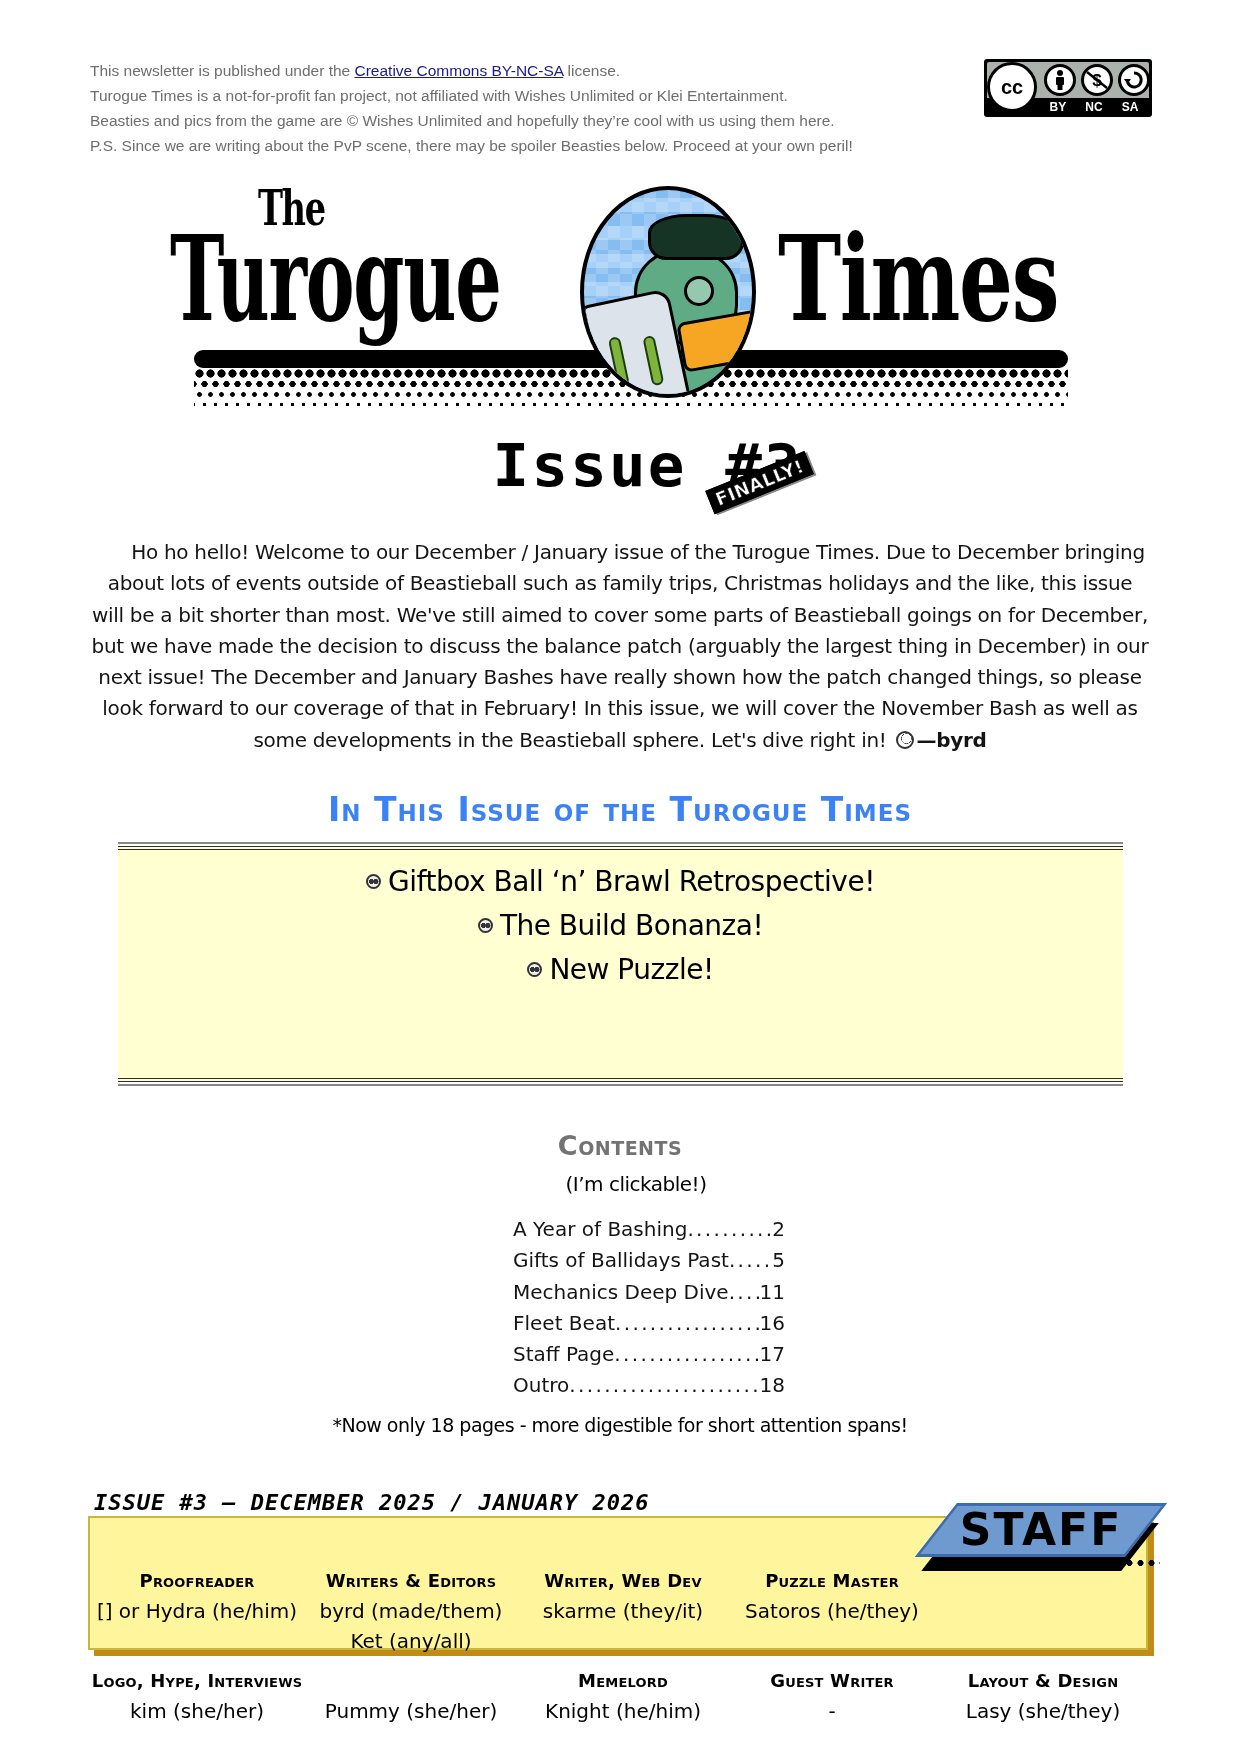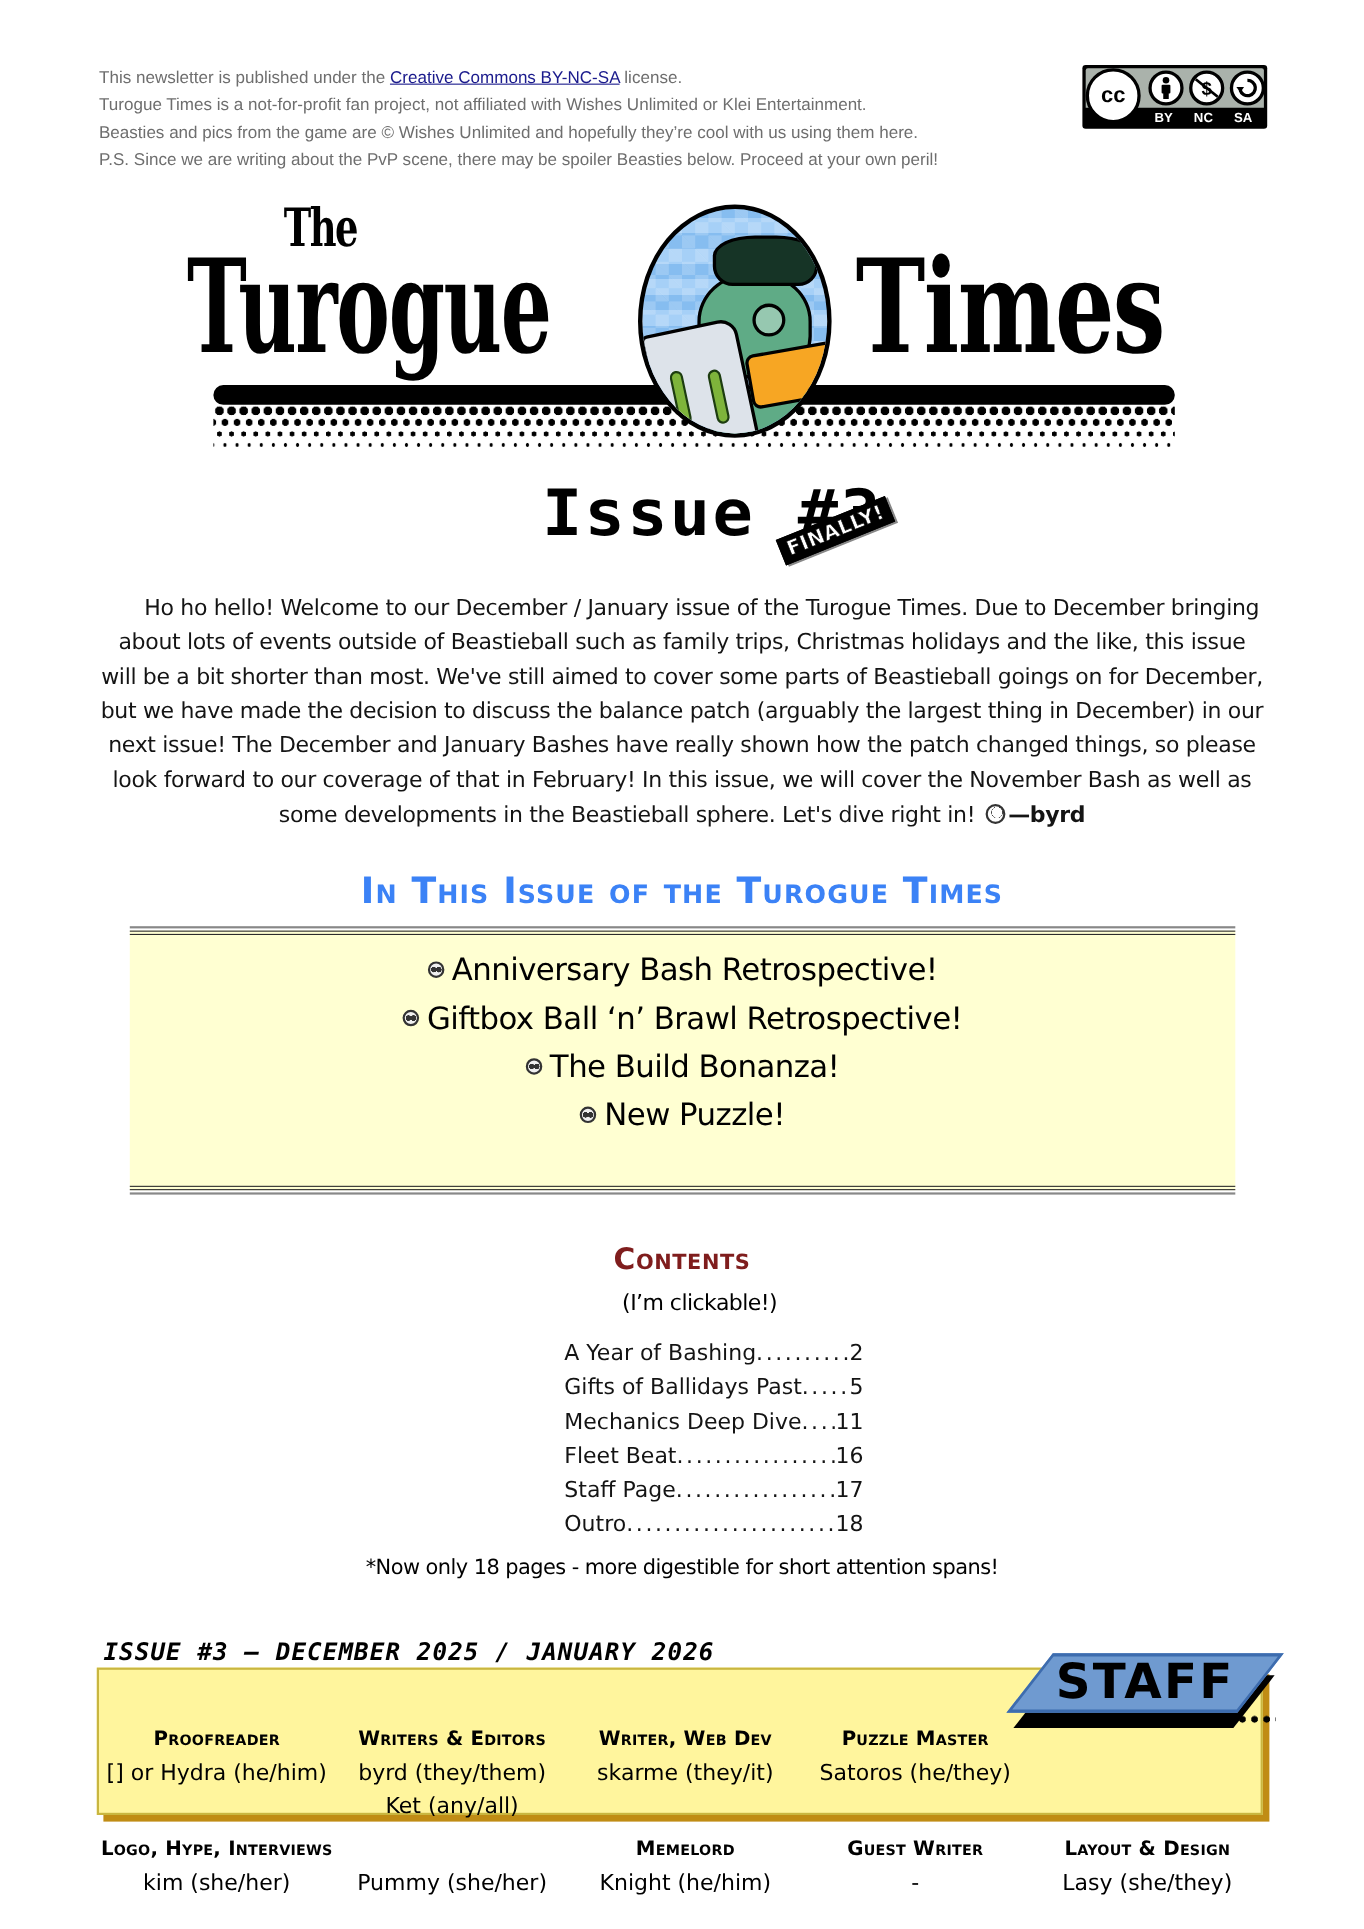--- a/index.html
+++ b/index.html
@@ -49,21 +49,21 @@
   
   .iti-heading { position: absolute; left: 0; width: 1240px; top: 790px; text-align: center; font-family: "DejaVu Sans", sans-serif; font-weight: bold; font-size: 33px; letter-spacing: 1px; color: #3b82f6; font-variant: small-caps; }
   .iti-box { position: absolute; left: 118px; top: 846px; width: 1005px; height: 236px; background: #ffffd2; border-top: 4px double #2c2c2c; border-bottom: 4px double #2c2c2c; }
   .iti-box::before, .iti-box::after { content: ""; position: absolute; left: 0; right: 0; height: 2px; background: #888; }
   .iti-box::before { top: -8px; } .iti-box::after { bottom: -8px; }
   .iti-list { list-style: none; padding-top: 10px; text-align: center; }
   .iti-item { height: 44px; line-height: 44px; font-family: "DejaVu Sans", sans-serif; font-size: 28px; color: #000; letter-spacing: -0.5px; }
   .ball-bullet { display: inline-block; width: 15px; height: 15px; border: 2px solid #333; border-radius: 50%; margin-right: 7px; vertical-align: 2px; background: radial-gradient(circle at 30% 50%, #333 25%, transparent 28%), radial-gradient(circle at 72% 50%, #333 25%, transparent 28%), #f0f0f0; }
 
   
-  .contents-heading { position: absolute; left: 0; width: 1240px; top: 1130px; text-align: center; font-family: "DejaVu Sans", sans-serif; font-weight: bold; font-size: 27px; font-variant: small-caps; letter-spacing: 0.5px; color: #7f1d1d; }
+  .contents-heading { position: absolute; left: 0; width: 1240px; top: 1130px; text-align: center; font-family: "DejaVu Sans", sans-serif; font-weight: bold; font-size: 27px; font-variant: small-caps; letter-spacing: 0.5px; color: #737373; }
   .contents-sub { position: absolute; left: 0; width: 1240px; top: 1172px; text-align: center; font-family: "DejaVu Sans", sans-serif; font-size: 20px; color: #000; letter-spacing: -0.5px; padding-left: 32px; }
   .toc { position: absolute; left: 513px; top: 1214px; width: 272px; list-style: none; }
   .toc-item { display: flex; height: 31.3px; line-height: 31.3px; font-family: "DejaVu Sans", sans-serif; font-size: 20px; color: #141414; cursor: pointer; }
   .toc-title { white-space: nowrap; }
   .toc-dots { flex: 1; overflow: hidden; white-space: nowrap; letter-spacing: 3.3px; }
   .toc-dots::before { content: ". . . . . . . . . . . . . . . . . . . . . . . . . . . . . . . . . . . . . . . . ."; letter-spacing: -2px; }
   .toc-page { white-space: nowrap; padding-left: 1px; }
   .footnote { position: absolute; left: 0; width: 1240px; top: 1414px; text-align: center; font-family: "DejaVu Sans", sans-serif; font-size: 19px; color: #000; letter-spacing: -0.5px; }
 
   
@@ -149,21 +149,20 @@
 <div class="finally">FINALLY!</div>
 
 <p class="intro">
   <span class="indent"></span><span>Ho ho hello! Welcome to our December / January issue of the Turogue Times. Due to December bringing about lots of events outside of Beastieball such as family trips, Christmas holidays and the like, this issue will be a bit shorter than most. We've still aimed to cover some parts of Beastieball goings on for December, but we have made the decision to discuss the balance patch (arguably the largest thing in December) in our next issue! The December and January Bashes have really shown how the patch changed things, so please look forward to our coverage of that in February! In this issue, we will cover the November Bash as well as some developments in the Beastieball sphere. Let's dive right in!</span>
   <span class="ball-icon-inline"></span><span class="sig">—byrd</span>
 </p>
 
 <h2 class="iti-heading">In This Issue of the Turogue Times</h2>
 <div class="iti-box">
   <ul class="iti-list">
-    <li class="iti-item"><span class="ball-bullet"></span><span>Anniversary Bash Retrospective!</span></li>
     <li class="iti-item"><span class="ball-bullet"></span><span>Giftbox Ball ‘n’ Brawl Retrospective!</span></li>
     <li class="iti-item"><span class="ball-bullet"></span><span>The Build Bonanza!</span></li>
     <li class="iti-item"><span class="ball-bullet"></span><span>New Puzzle!</span></li>
   </ul>
 </div>
 
 <h2 class="contents-heading">Contents</h2>
 <div class="contents-sub">(I’m clickable!)</div>
 <ul class="toc">
   <li class="toc-item">
@@ -204,21 +203,21 @@
 <div class="staff-box">
   <div class="staff-grid">
 
     <div class="staff-cell staff-role">Proofreader</div>
     <div class="staff-cell staff-role">Writers &amp; Editors</div>
     <div class="staff-cell staff-role">Writer, Web Dev</div>
     <div class="staff-cell staff-role">Puzzle Master</div>
     <div class="staff-cell"></div>
 
     <div class="staff-cell">[] or Hydra (he/him)</div>
-    <div class="staff-cell">byrd (they/them)</div>
+    <div class="staff-cell">byrd (made/them)</div>
     <div class="staff-cell">skarme (they/it)</div>
     <div class="staff-cell">Satoros (he/they)</div>
     <div class="staff-cell"></div>
 
     <div class="staff-cell staff-role">Logo, Hype, Interviews</div>
     <div class="staff-cell">Ket (any/all)</div>
     <div class="staff-cell staff-role">Memelord</div>
     <div class="staff-cell staff-role">Guest Writer</div>
     <div class="staff-cell staff-role">Layout &amp; Design</div>
 

